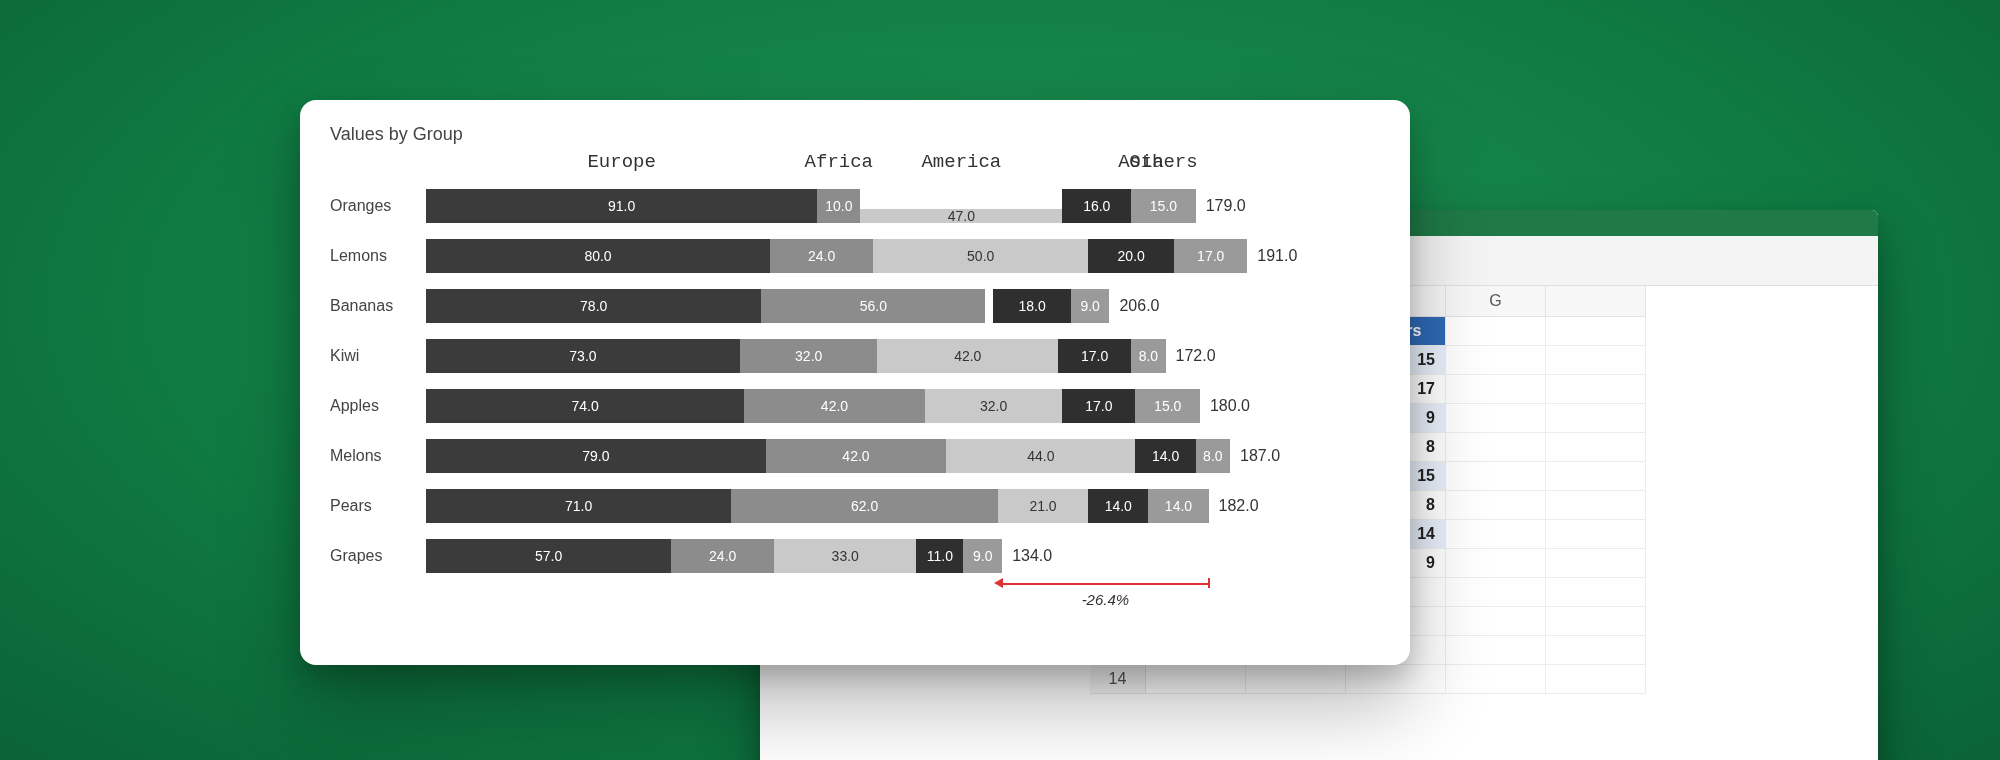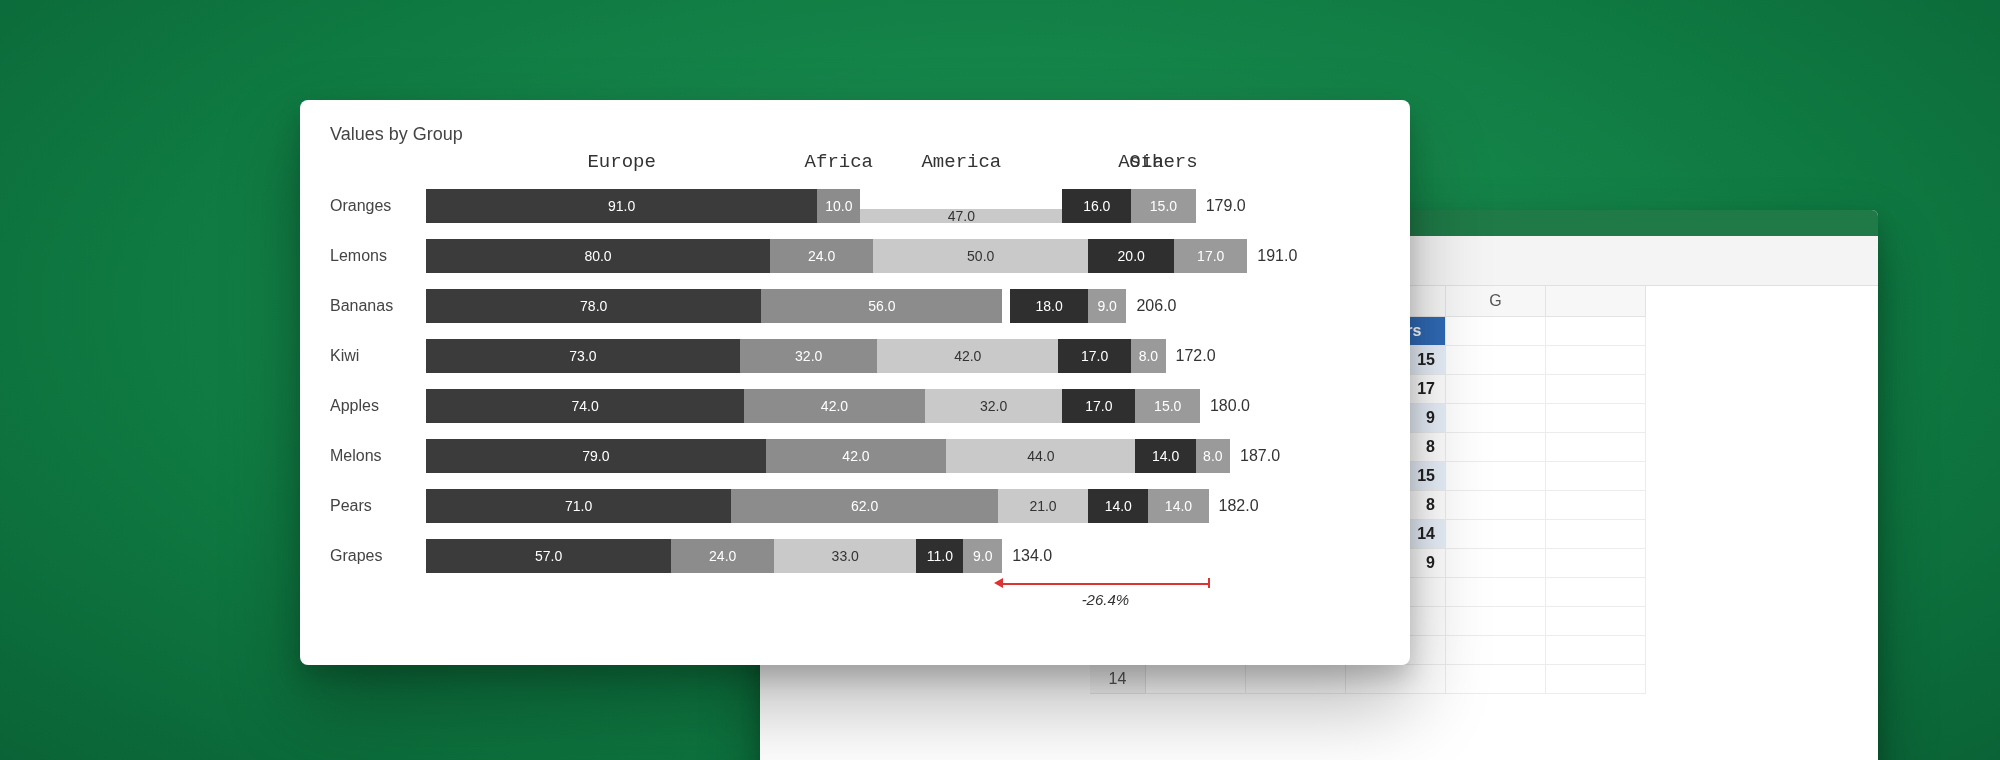--- a/index.html
+++ b/index.html
@@ -91,21 +91,21 @@
   .band { background: #e9f0fa; }
 
   
   .chart-card {
     position: absolute;
     left: 300px;
     top: 100px;
     width: 1110px;
     height: 565px;
     background: #ffffff;
-    border-radius: 8px;
+    border-radius: 16px;
     box-shadow: 0 40px 80px rgba(0,0,0,.28), 0 12px 24px rgba(0,0,0,.18);
     padding: 24px 30px 16px 30px;
   }
   .chart-title {
     font-size: 18px;
     color: #444;
     margin-bottom: 6px;
   }
   .chart-body { position: relative; }
   .legend-row {
@@ -371,21 +371,21 @@
         <div class="seg am" style="width: 215px;">50.0</div>
         <div class="seg as" style="width: 86px;">20.0</div>
         <div class="seg ot" style="width: 73.1px;">17.0</div>
       </div>
       <div class="total">191.0</div>
     </div>
     <div class="row">
       <div class="label">Bananas</div>
       <div class="bar">
         <div class="seg eu" style="width: 335.4px;">78.0</div>
-        <div class="seg af" style="width: 241px;">56.0</div>
+        <div class="seg af" style="width: 224px;">56.0</div>
         <div class="seg as" style="width: 77.4px; margin-left: 8px;">18.0</div>
         <div class="seg ot" style="width: 38.7px;">9.0</div>
       </div>
       <div class="total">206.0</div>
     </div>
     <div class="row">
       <div class="label">Kiwi</div>
       <div class="bar">
         <div class="seg eu" style="width: 313.9px;">73.0</div>
         <div class="seg af" style="width: 137.6px;">32.0</div>

